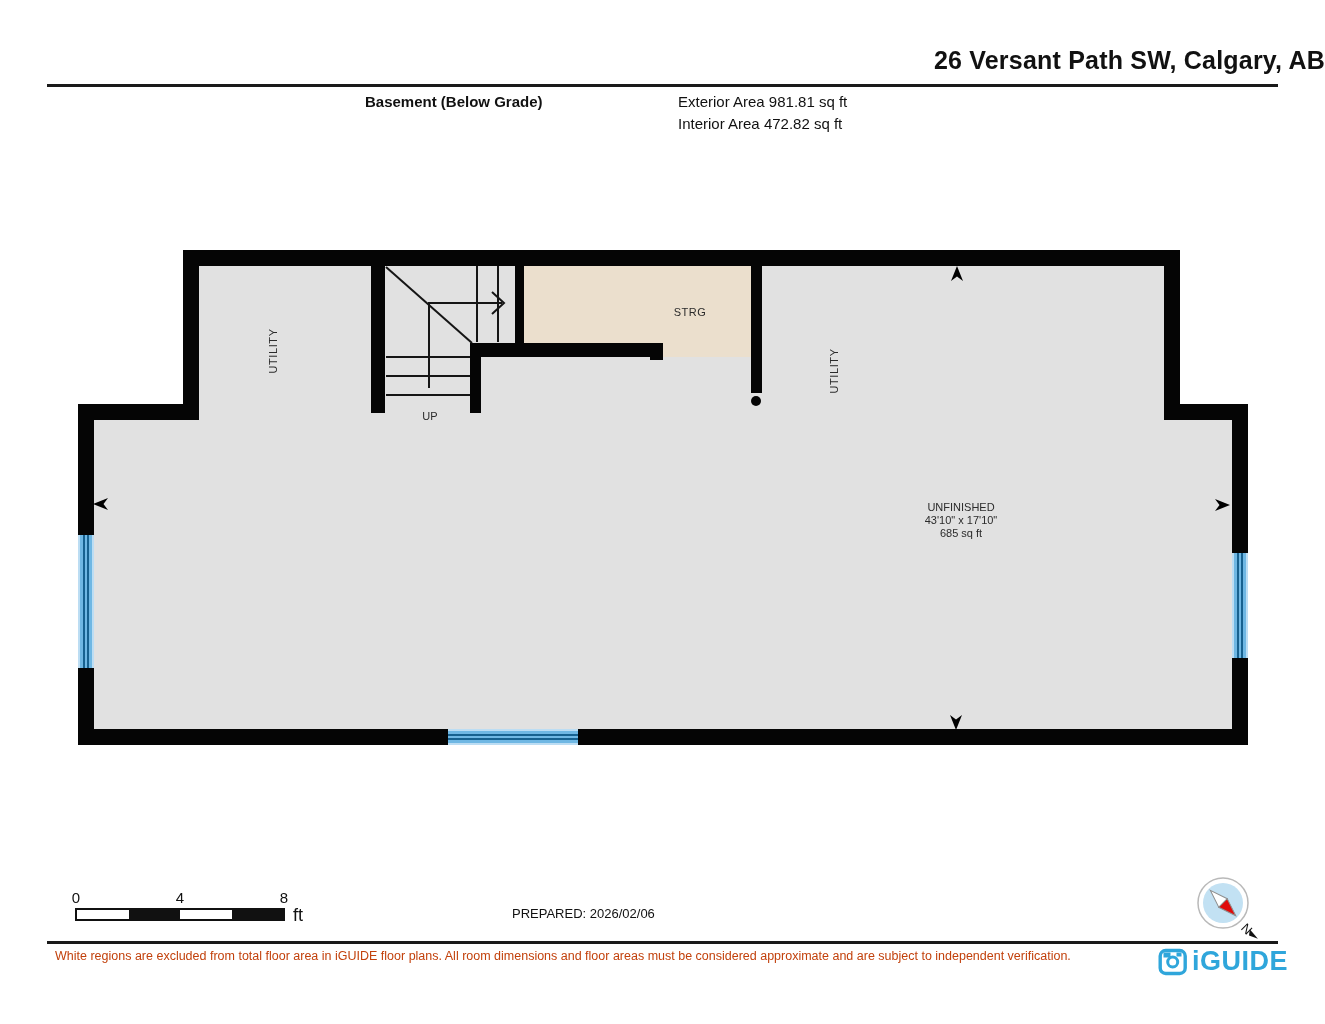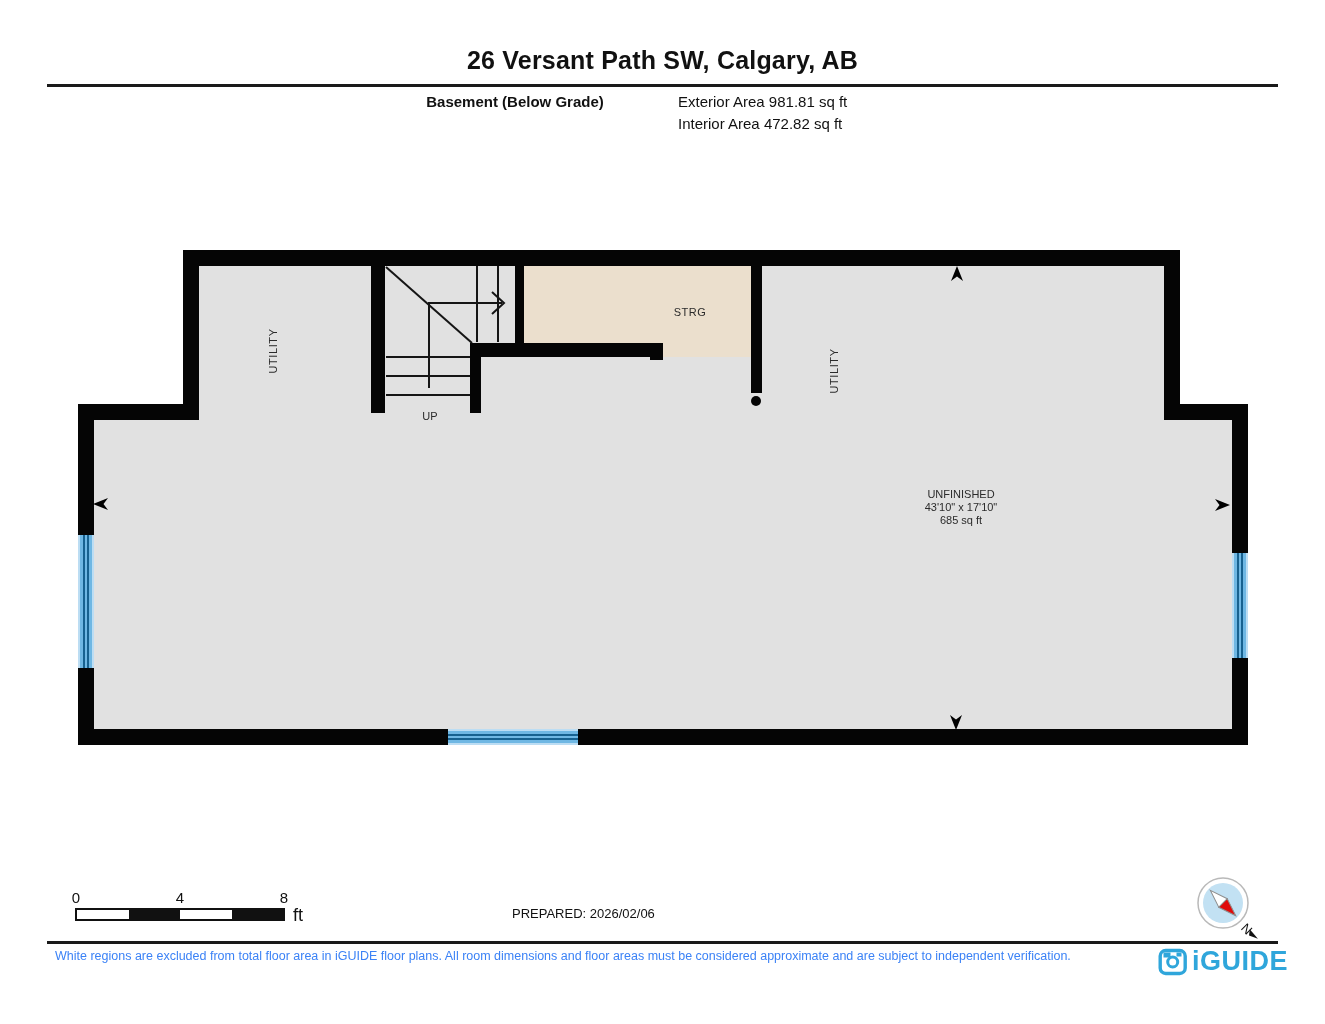--- a/index.html
+++ b/index.html
@@ -2,46 +2,46 @@
 <html><head>
 <meta charset="utf-8">
 <style>
   html,body{margin:0;padding:0;}
   body{
     width:1325px;height:1024px;position:relative;background:#ffffff;
     font-family:"Liberation Sans", sans-serif;color:#111;overflow:hidden;
   }
   .abs{position:absolute;}
   
-  .title{left:0;top:46px;width:100%;text-align:center;font-size:25px;font-weight:bold;letter-spacing:.2px;}
+  .title{left:0;top:46px;width:100%;text-align:right;font-size:25px;font-weight:bold;letter-spacing:.2px;}
   .rule{background:#1a1a1a;}
-  .floor-label{left:365px;top:93px;width:300px;text-align:center;font-size:15px;font-weight:bold;}
+  .floor-label{left:365px;top:93px;width:300px;text-align:left;font-size:15px;font-weight:bold;}
   .area-line1{left:678px;top:93px;font-size:15px;}
   .area-line2{left:678px;top:115px;font-size:15px;}
   
   .floor{background:#e1e1e1;}
   .tan{background:#ebdfcd;}
   .wall{background:#050505;}
   .dot{width:10px;height:10px;border-radius:50%;background:#050505;}
   
   .win-v{background:linear-gradient(to right,#bcddf3 0 2px,#6fb7e3 2px 5px,#17618f 5px 7px,#6fb7e3 7px 9px,#17618f 9px 11px,#6fb7e3 11px 14px,#bcddf3 14px 16px);}
   .win-h{background:linear-gradient(to bottom,#bcddf3 0 2px,#6fb7e3 2px 5px,#17618f 5px 7px,#6fb7e3 7px 9px,#17618f 9px 11px,#6fb7e3 11px 14px,#bcddf3 14px 16px);}
   
   .plan-label{font-size:11px;color:#2b2b2b;white-space:nowrap;transform:translate(-50%,-50%);}
   .rot{transform:translate(-50%,-50%) rotate(-90deg);letter-spacing:.6px;}
-  .room-block{text-align:center;font-size:11px;line-height:1.18;color:#2b2b2b;transform:translate(-50%,-50%);white-space:nowrap;}
+  .room-block{text-align:center;font-size:11px;line-height:1.18;color:#2b2b2b;transform:translate(-50%,-50%);white-space:nowrap;margin-top:13px;}
   
   .tick{font-size:15px;transform:translateX(-50%);}
   .scalebar{left:75px;top:908px;width:210px;height:13px;border:2px solid #111;box-sizing:border-box;display:flex;}
   .scalebar div{height:100%;}
   .seg-w{background:#fff;width:25%;}
   .seg-b{background:#111;width:25%;}
   .ft-label{left:293px;top:905px;font-size:18px;}
   .prepared{left:512px;top:906px;width:300px;text-align:left;font-size:13px;}
-  .disclaimer{left:55px;top:949px;font-size:12.5px;color:#3b82f6;}
+  .disclaimer{left:55px;top:949px;font-size:12.5px;color:#c2410c;}
   .svg-layer{left:0;top:0;pointer-events:none;}
 </style>
 </head>
 <body>
 
 <div class="abs title">26 Versant Path SW, Calgary, AB</div>
 <div class="abs rule" style="left:47px;top:84px;width:1231px;height:3px;"></div>
 <div class="abs floor-label">Basement (Below Grade)</div>
 <div class="abs area-line1">Exterior Area 981.81 sq ft</div>
 <div class="abs area-line2">Interior Area 472.82 sq ft</div>

